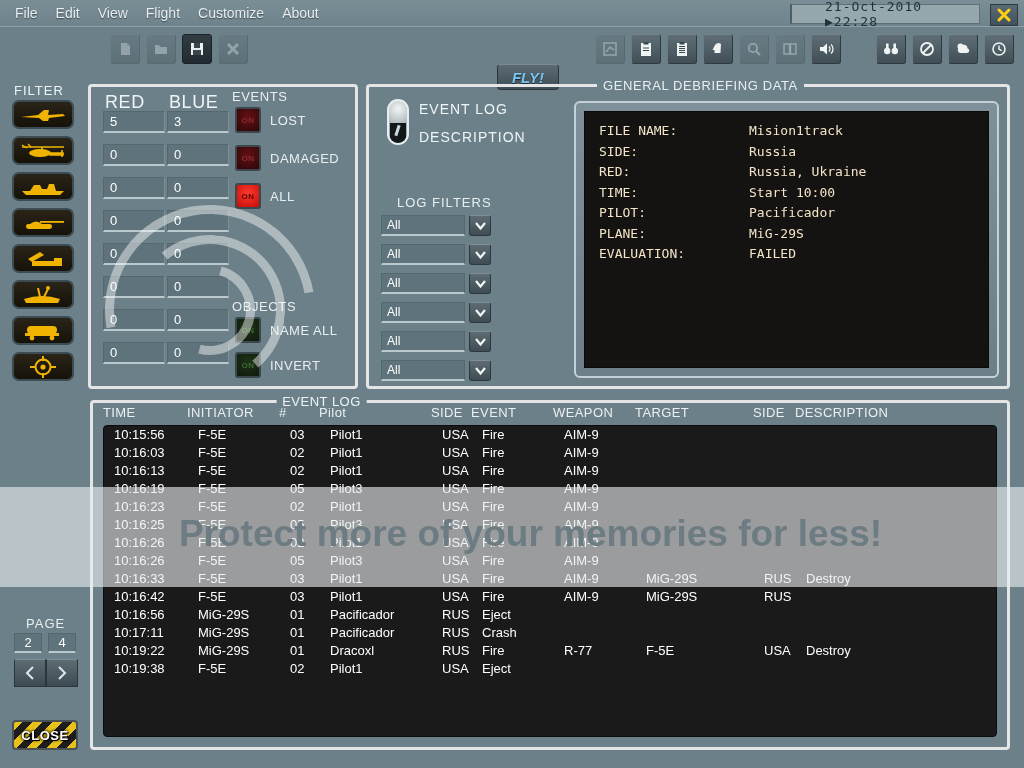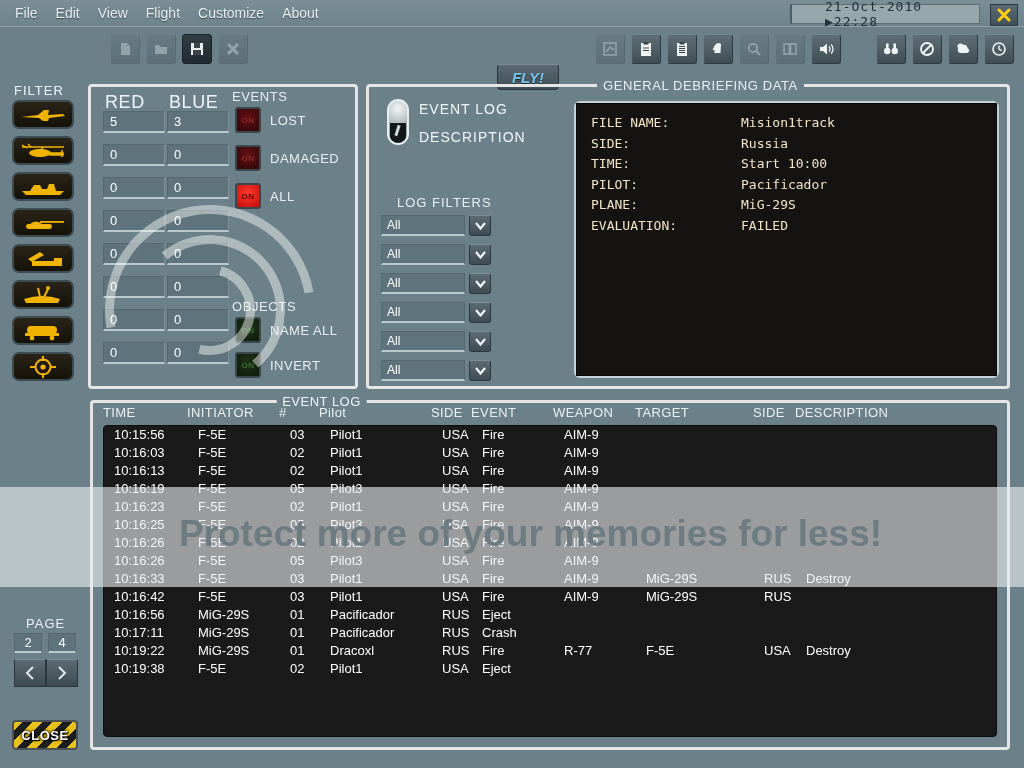--- a/index.html
+++ b/index.html
@@ -136,21 +136,21 @@
     border:1px solid #2d383e; border-top-color:#7f8f97; border-radius:3px;
     display:flex; align-items:center; justify-content:center;
   }
   .dd .ddarrow svg { display:block; }
 
   
   #debrief {
     position:absolute; left:205px; top:14px; width:425px; height:277px;
     background:linear-gradient(#7e9099,#6c7f88);
     border:2px solid #c3d2d8; border-radius:6px;
-    padding:0;
+    padding:8px;
   }
   #debrief .inner {
     width:100%; height:100%; background:#151311; border:1px solid #0a0908;
     padding:9px 14px;
     font-family:"DejaVu Sans Mono", monospace; font-size:13px; color:#f3e4c8;
   }
   #debrief .row { display:flex; line-height:20.5px; white-space:nowrap; }
   #debrief .k { width:150px; }
   #debrieflegend {
     position:absolute; left:228px; top:-9px;
@@ -534,20 +534,24 @@
     <div class="inner">
       <div class="row">
           <span class="k">FILE NAME:</span>
           <span>Mision1track</span>
         </div>
       <div class="row">
           <span class="k">SIDE:</span>
           <span>Russia</span>
         </div>
       <div class="row">
+          <span class="k">RED:</span>
+          <span>Russia, Ukraine</span>
+        </div>
+      <div class="row">
           <span class="k">TIME:</span>
           <span>Start 10:00</span>
         </div>
       <div class="row">
           <span class="k">PILOT:</span>
           <span>Pacificador</span>
         </div>
       <div class="row">
           <span class="k">PLANE:</span>
           <span>MiG-29S</span>

